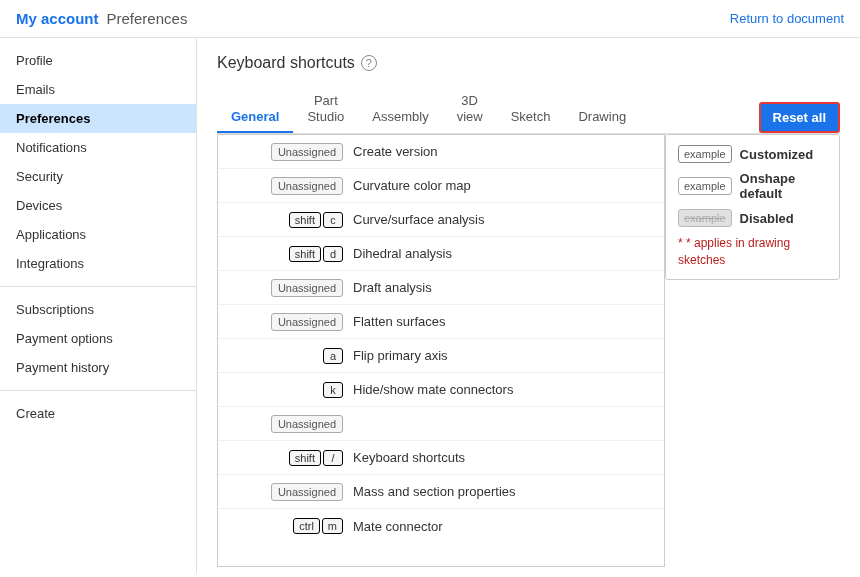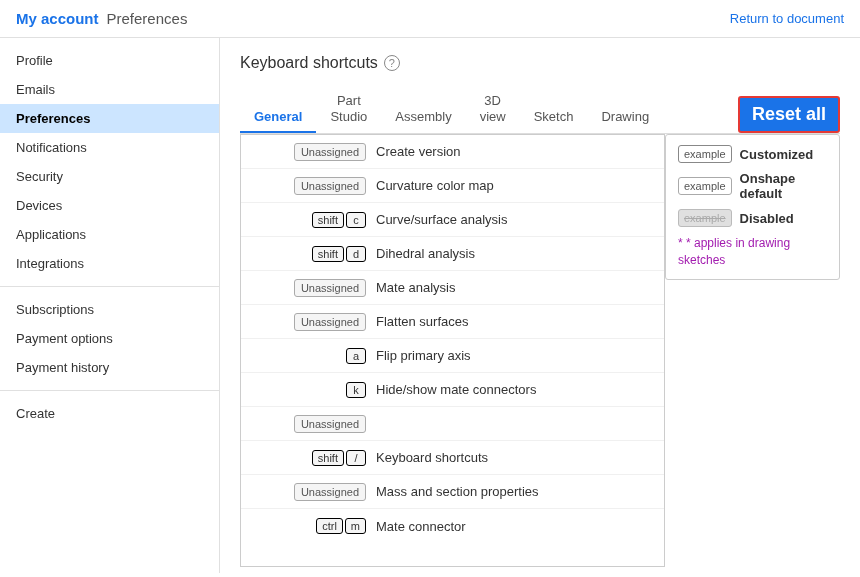--- a/index.html
+++ b/index.html
@@ -6,33 +6,33 @@
     body { font-family: Arial, sans-serif; font-size: 13px; color: #333; background: #fff; width: 860px; height: 577px; overflow: hidden; }
 
     .header { display: flex; align-items: center; justify-content: space-between; padding: 10px 16px; border-bottom: 1px solid #e0e0e0; }
     .header-left { display: flex; align-items: center; gap: 8px; }
     .header-myaccount { font-weight: bold; color: #1a73e8; font-size: 15px; }
     .header-page { font-size: 15px; color: #555; }
     .header-return { color: #1a73e8; font-size: 13px; text-decoration: none; cursor: pointer; }
 
     .layout { display: flex; height: calc(577px - 42px); }
 
-    .sidebar { width: 220px; border-right: 1px solid #e0e0e0; padding: 8px 0; flex-shrink: 0; }
+    .sidebar { width: 197px; border-right: 1px solid #e0e0e0; padding: 8px 0; flex-shrink: 0; }
     .sidebar-item { padding: 7px 16px; cursor: pointer; font-size: 13px; color: #333; }
     .sidebar-item.active { background: #cce5ff; font-weight: bold; color: #000; }
     .sidebar-divider { border: none; border-top: 1px solid #e0e0e0; margin: 8px 0; }
 
     .main { flex: 1; padding: 16px 20px; overflow: hidden; }
     .section-title { font-size: 16px; font-weight: normal; color: #333; margin-bottom: 14px; display: flex; align-items: center; gap: 6px; }
     .help-icon { width: 16px; height: 16px; border-radius: 50%; border: 1px solid #888; color: #888; font-size: 11px; display: inline-flex; align-items: center; justify-content: center; cursor: pointer; }
 
     .tabs { display: flex; align-items: flex-end; border-bottom: 1px solid #ddd; margin-bottom: 0; gap: 0; }
     .tab { padding: 7px 14px; cursor: pointer; font-size: 13px; color: #555; border-bottom: 2px solid transparent; white-space: nowrap; text-align: center; }
     .tab.active { color: #1a73e8; border-bottom: 2px solid #1a73e8; font-weight: bold; }
-    .reset-btn { margin-left: auto; padding: 6px 12px; background: #1a73e8; color: #fff; border: 2px solid #e53935; border-radius: 3px; cursor: pointer; font-size: 18px; font-weight: bold; }
+    .reset-btn { margin-left: auto; padding: 6px 12px; background: #1a73e8; color: #fff; border: 2px solid #e53935; border-radius: 3px; cursor: pointer; font-size: 13px; font-weight: bold; }
 
     .content-area { display: flex; margin-top: 0; height: calc(577px - 42px - 42px - 60px); }
 
     .shortcuts-panel { flex: 1; border: 1px solid #ccc; overflow: hidden; position: relative; }
     .shortcuts-scroll { height: 100%; overflow-y: auto; }
     .shortcuts-scroll::-webkit-scrollbar { width: 10px; }
     .shortcuts-scroll::-webkit-scrollbar-track { background: #f1f1f1; }
     .shortcuts-scroll::-webkit-scrollbar-thumb { background: #bbb; border-radius: 4px; }
 
     .shortcut-row { display: flex; align-items: center; padding: 5px 10px; border-bottom: 1px solid #f0f0f0; min-height: 34px; }
@@ -46,21 +46,21 @@
 
     .legend-panel { width: 175px; flex-shrink: 0; }
     .legend-box { border: 1px solid #ccc; border-radius: 3px; padding: 10px 12px; }
     .legend-row { display: flex; align-items: center; gap: 8px; margin-bottom: 8px; }
     .legend-row:last-child { margin-bottom: 0; }
     .legend-example { border: 1px solid #aaa; border-radius: 3px; padding: 2px 5px; font-size: 11px; background: #f5f5f5; color: #888; }
     .legend-example.customized { background: #fff; color: #555; border-color: #888; }
     .legend-example.onshape { background: #fff; color: #555; border-color: #aaa; }
     .legend-example.disabled { background: #e0e0e0; color: #aaa; border-color: #bbb; text-decoration: line-through; }
     .legend-label { font-size: 13px; color: #333; font-weight: bold; }
-    .legend-note { font-size: 12px; color: #a21caf; margin-top: 8px; line-height: 1.4; }
+    .legend-note { font-size: 12px; color: #b91c1c; margin-top: 8px; line-height: 1.4; }
   </style>
 </head>
 <body>
 
 <div class="header">
   <div class="header-left">
     <span class="header-myaccount">My account</span>
     <span class="header-page">Preferences</span>
   </div>
   <a class="header-return">Return to document</a>
@@ -133,21 +133,21 @@
               <span class="key-badge">shift</span>
               <span class="key-badge">d</span>
             </div>
             <div class="shortcut-name">Dihedral analysis</div>
           </div>
 
           <div class="shortcut-row">
             <div class="key-area">
               <button class="unassigned-btn">Unassigned</button>
             </div>
-            <div class="shortcut-name">Mate analysis</div>
+            <div class="shortcut-name">Draft analysis</div>
           </div>
 
           <div class="shortcut-row">
             <div class="key-area">
               <button class="unassigned-btn">Unassigned</button>
             </div>
             <div class="shortcut-name">Flatten surfaces</div>
           </div>
 
           <div class="shortcut-row">

